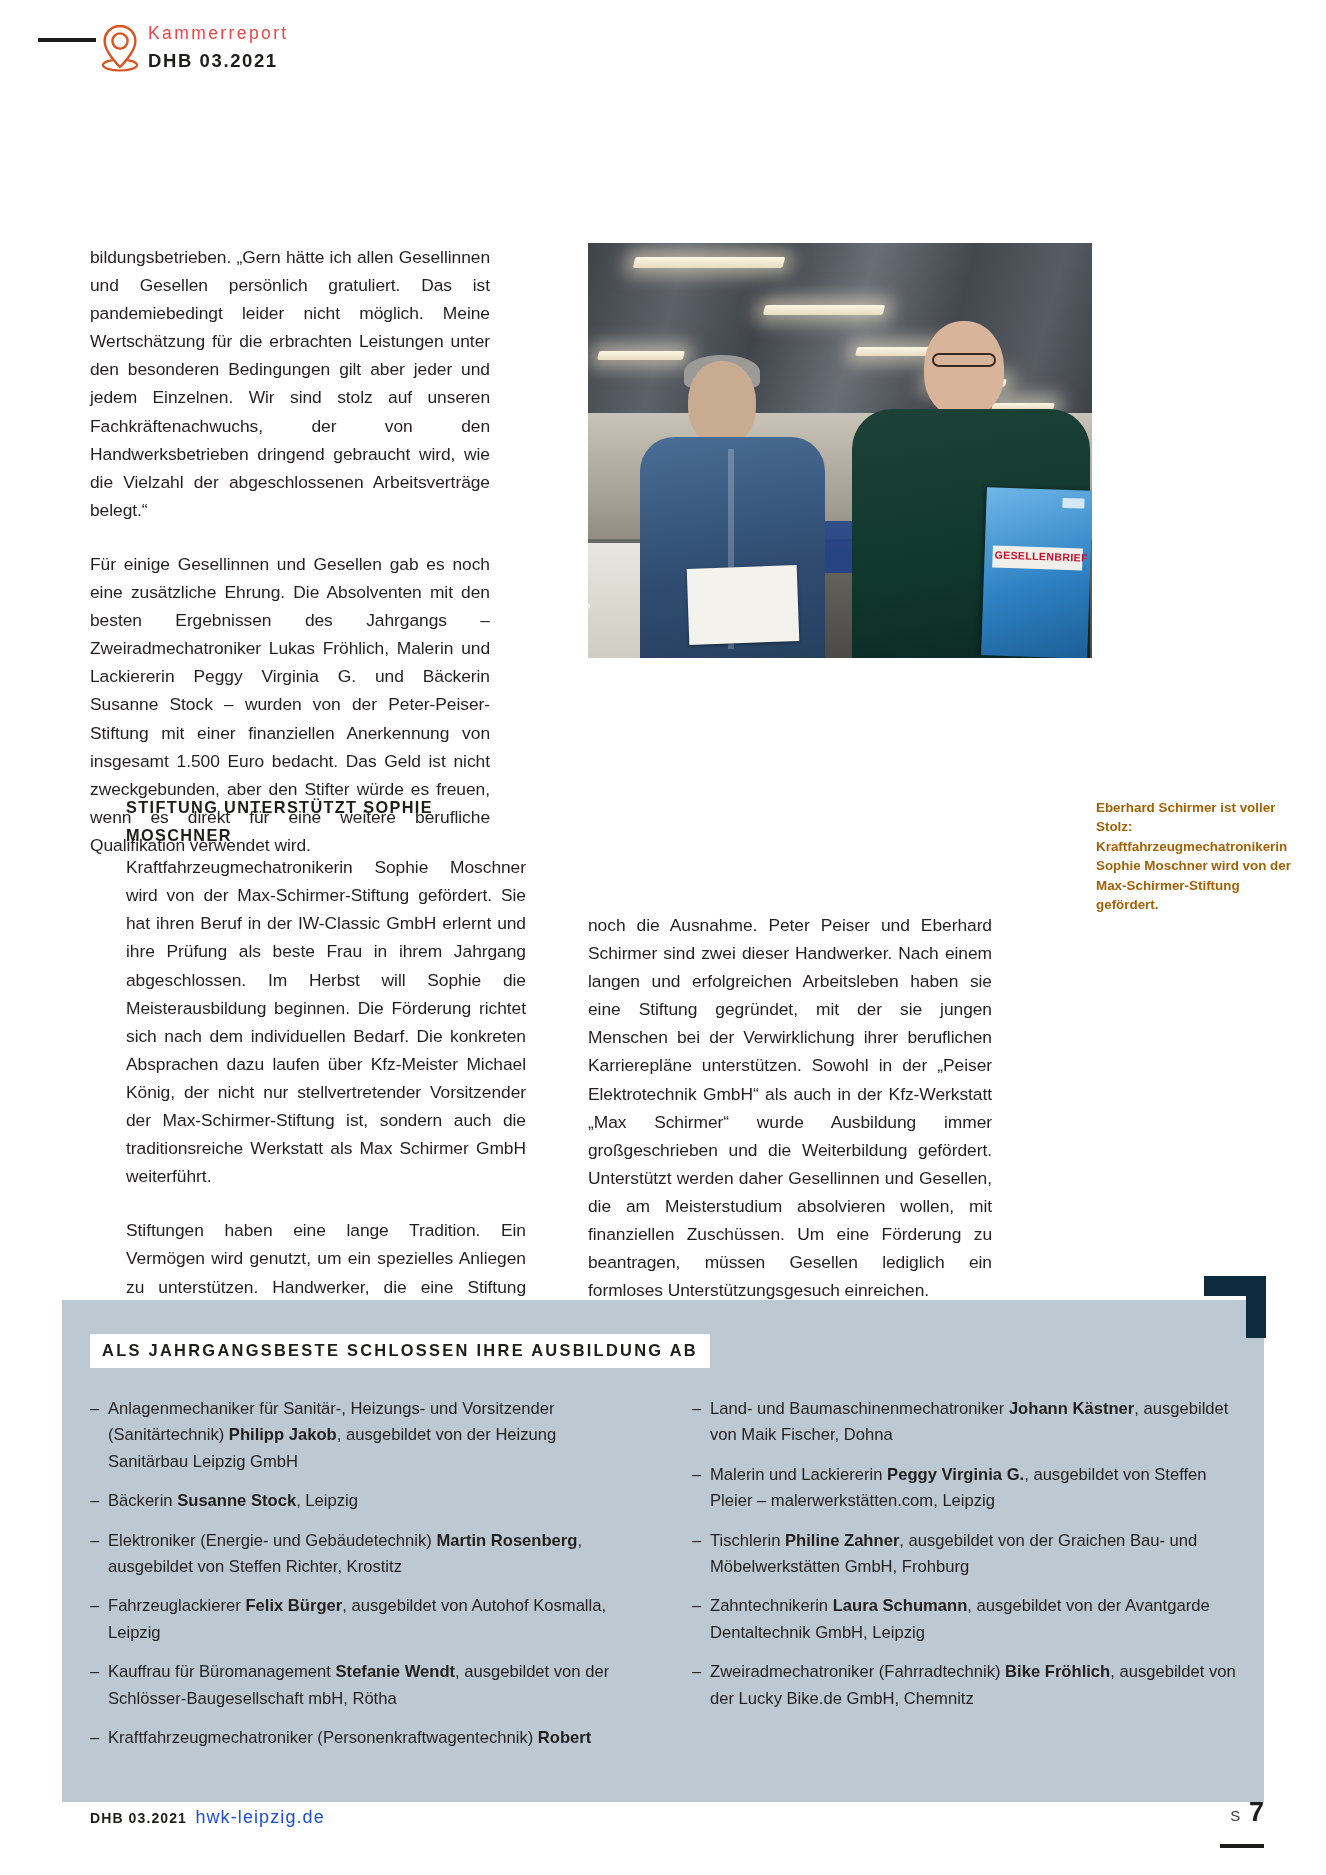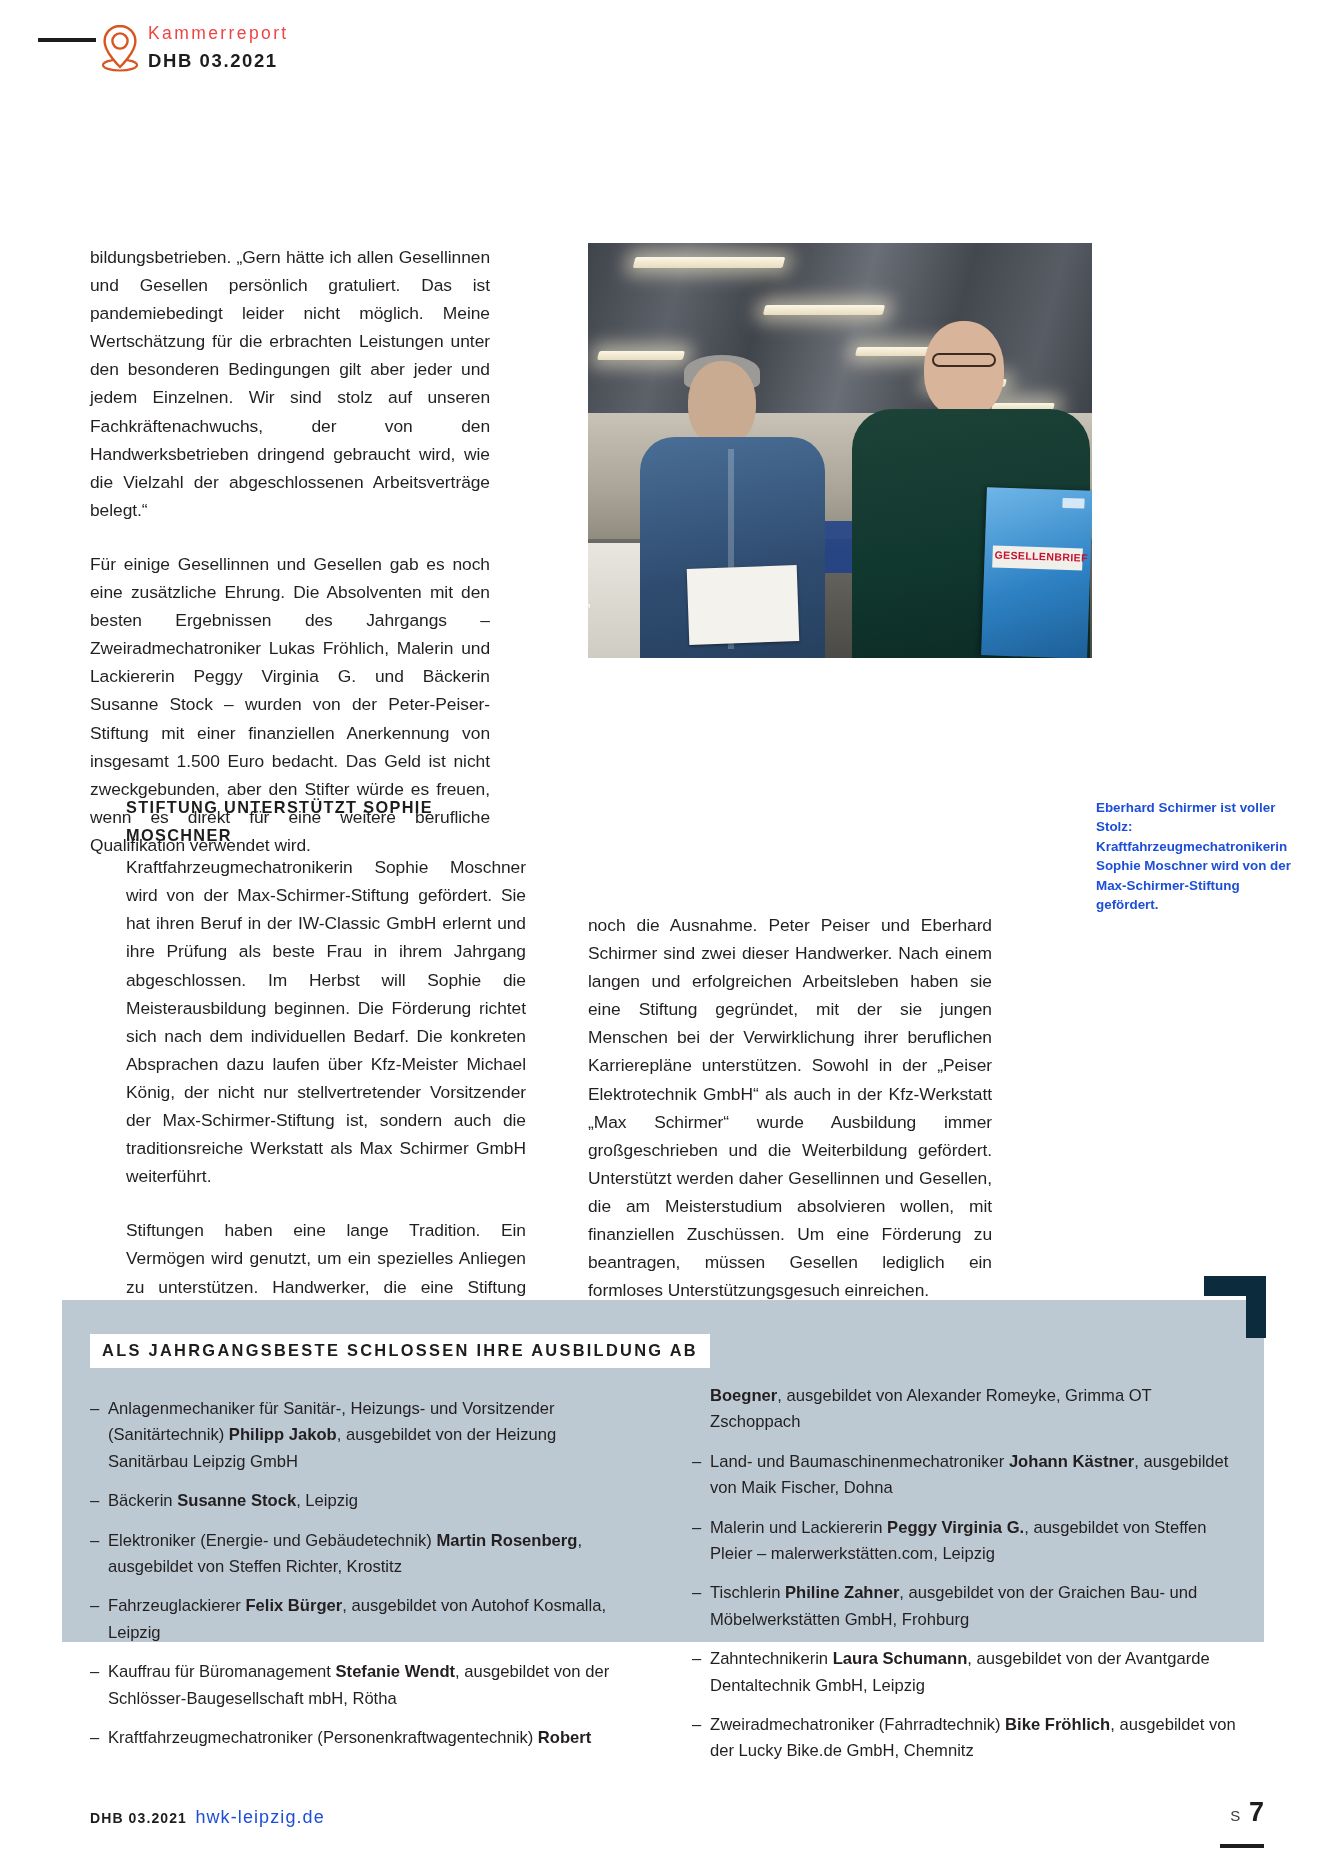--- a/index.html
+++ b/index.html
@@ -111,21 +111,21 @@
     white-space: nowrap;
     z-index: 6;
   }
   .photo-caption {
     position: absolute;
     left: 1096px; top: 798px;
     width: 198px;
     font-size: 13.4px;
     line-height: 19.4px;
     font-weight: 700;
-    color: #1d4ed8;
+    color: #a16207;
   }
 
   
   .ph-ceiling {
     position: absolute; left: 0; top: 0; width: 100%; height: 200px;
     background:
       linear-gradient(105deg, #3f434a 0%, #5d6169 18%, #40444b 34%, #6a6e76 52%, #43474e 70%, #585c64 86%, #3b3f46 100%);
   }
   .ph-light {
     position: absolute;
@@ -219,21 +219,21 @@
   }
   .ph-brief-logo {
     position: absolute; right: 8px; top: 8px; width: 22px; height: 10px;
     background: rgba(255,255,255,.75); border-radius: 1px;
   }
 
   
   .feature-box {
     position: absolute;
     left: 62px; top: 1300px;
-    width: 1202px; height: 342px;
+    width: 1202px; height: 502px;
     background: #bcc9d2;
   }
   .box-corner {
     position: absolute;
     right: -2px; top: -24px;
     width: 62px; height: 62px;
     z-index: 2;
   }
   .box-corner .bar-h {
     position: absolute; left: 0; top: 0; width: 62px; height: 20px;
@@ -404,21 +404,20 @@
           <li><span class="dash">–</span><span>Anlagenmechaniker für Sanitär-, Heizungs- und Vorsitzender (Sanitärtechnik) </span><b>Philipp Jakob</b><span>, ausgebildet von der Heizung Sanitärbau Leipzig GmbH</span></li>
           <li><span class="dash">–</span><span>Bäckerin </span><b>Susanne Stock</b><span>, Leipzig</span></li>
           <li><span class="dash">–</span><span>Elektroniker (Energie- und Gebäudetechnik) </span><b>Martin Rosenberg</b><span>, ausgebildet von Steffen Richter, Krostitz</span></li>
           <li><span class="dash">–</span><span>Fahrzeuglackierer </span><b>Felix Bürger</b><span>, ausgebildet von Autohof Kosmalla, Leipzig</span></li>
           <li><span class="dash">–</span><span>Kauffrau für Büromanagement </span><b>Stefanie Wendt</b><span>, ausgebildet von der Schlösser-Baugesellschaft mbH, Rötha</span></li>
           <li><span class="dash">–</span><span>Kraftfahrzeugmechatroniker (Personenkraftwagentechnik) </span><b>Robert</b></li>
         </ul>
     </div>
     <div class="box-col">
       <ul id="list-right">
-          <li class="cont"><b>Boegner</b><span>, ausgebildet von Alexander Romeyke, Grimma OT Zschoppach</span></li>
           <li><span class="dash">–</span><span>Land- und Baumaschinenmechatroniker </span><b>Johann Kästner</b><span>, ausgebildet von Maik Fischer, Dohna</span></li>
           <li><span class="dash">–</span><span>Malerin und Lackiererin </span><b>Peggy Virginia G.</b><span>, ausgebildet von Steffen Pleier – malerwerkstätten.com, Leipzig</span></li>
           <li><span class="dash">–</span><span>Tischlerin </span><b>Philine Zahner</b><span>, ausgebildet von der Graichen Bau- und Möbelwerkstätten GmbH, Frohburg</span></li>
           <li><span class="dash">–</span><span>Zahntechnikerin </span><b>Laura Schumann</b><span>, ausgebildet von der Avantgarde Dentaltechnik GmbH, Leipzig</span></li>
           <li><span class="dash">–</span><span>Zweiradmechatroniker (Fahrradtechnik) </span><b>Bike Fröhlich</b><span>, ausgebildet von der Lucky Bike.de GmbH, Chemnitz</span></li>
         </ul>
     </div>
   </div>
 </section>
 

